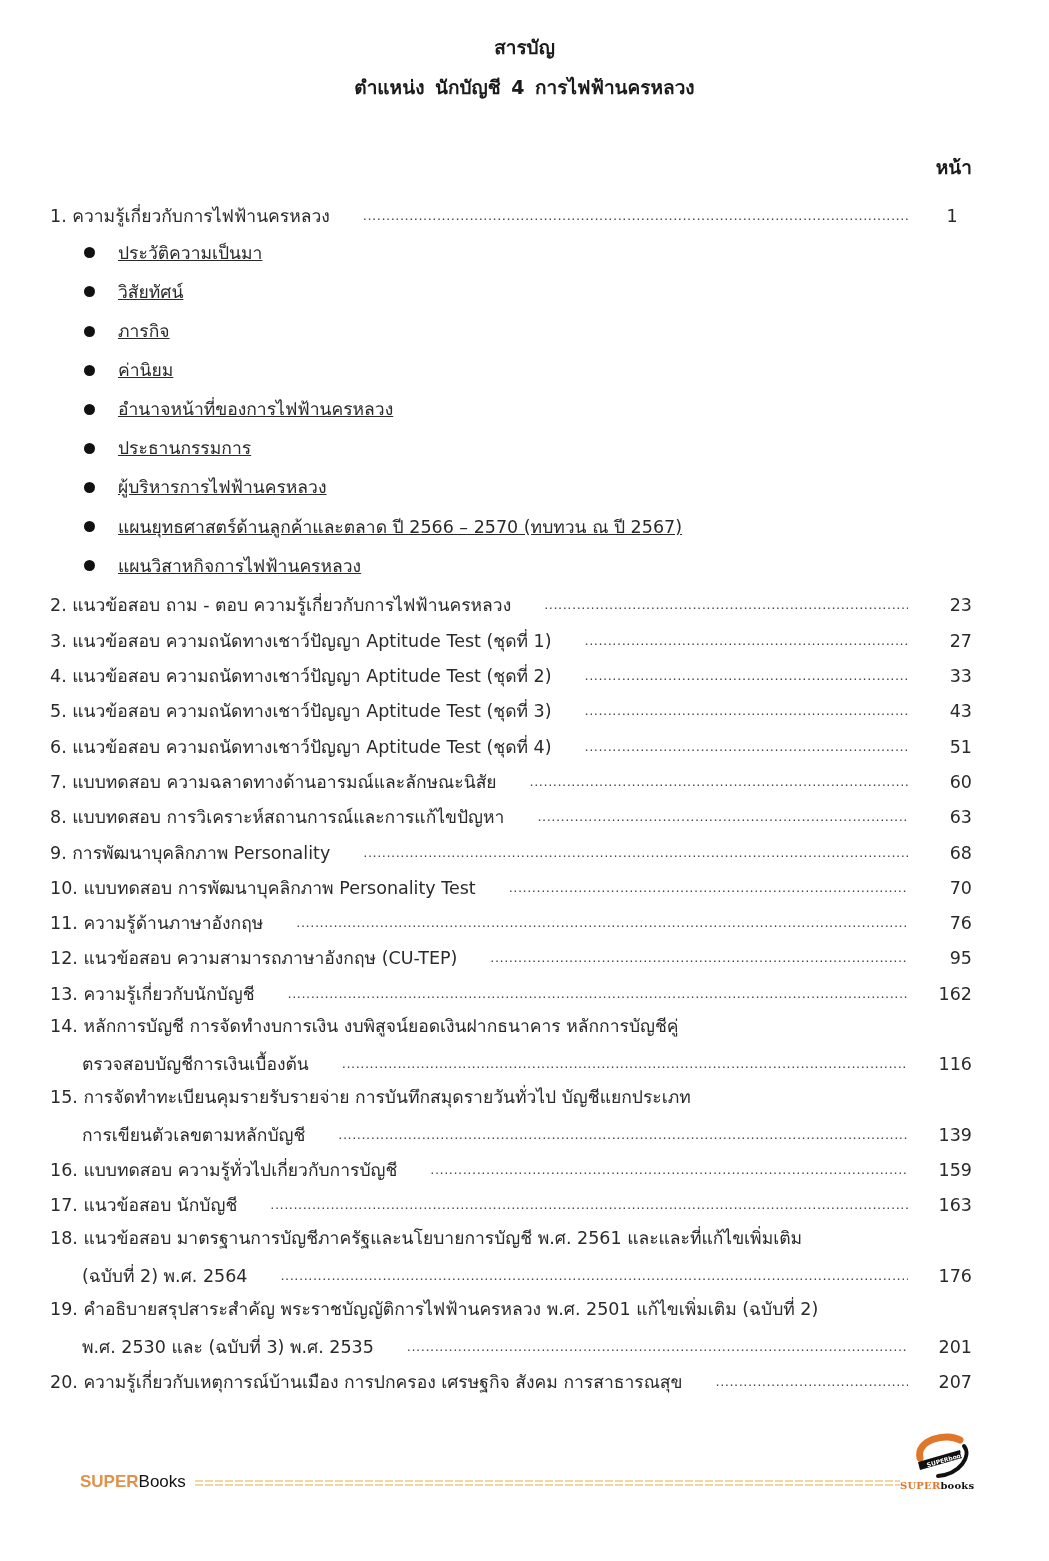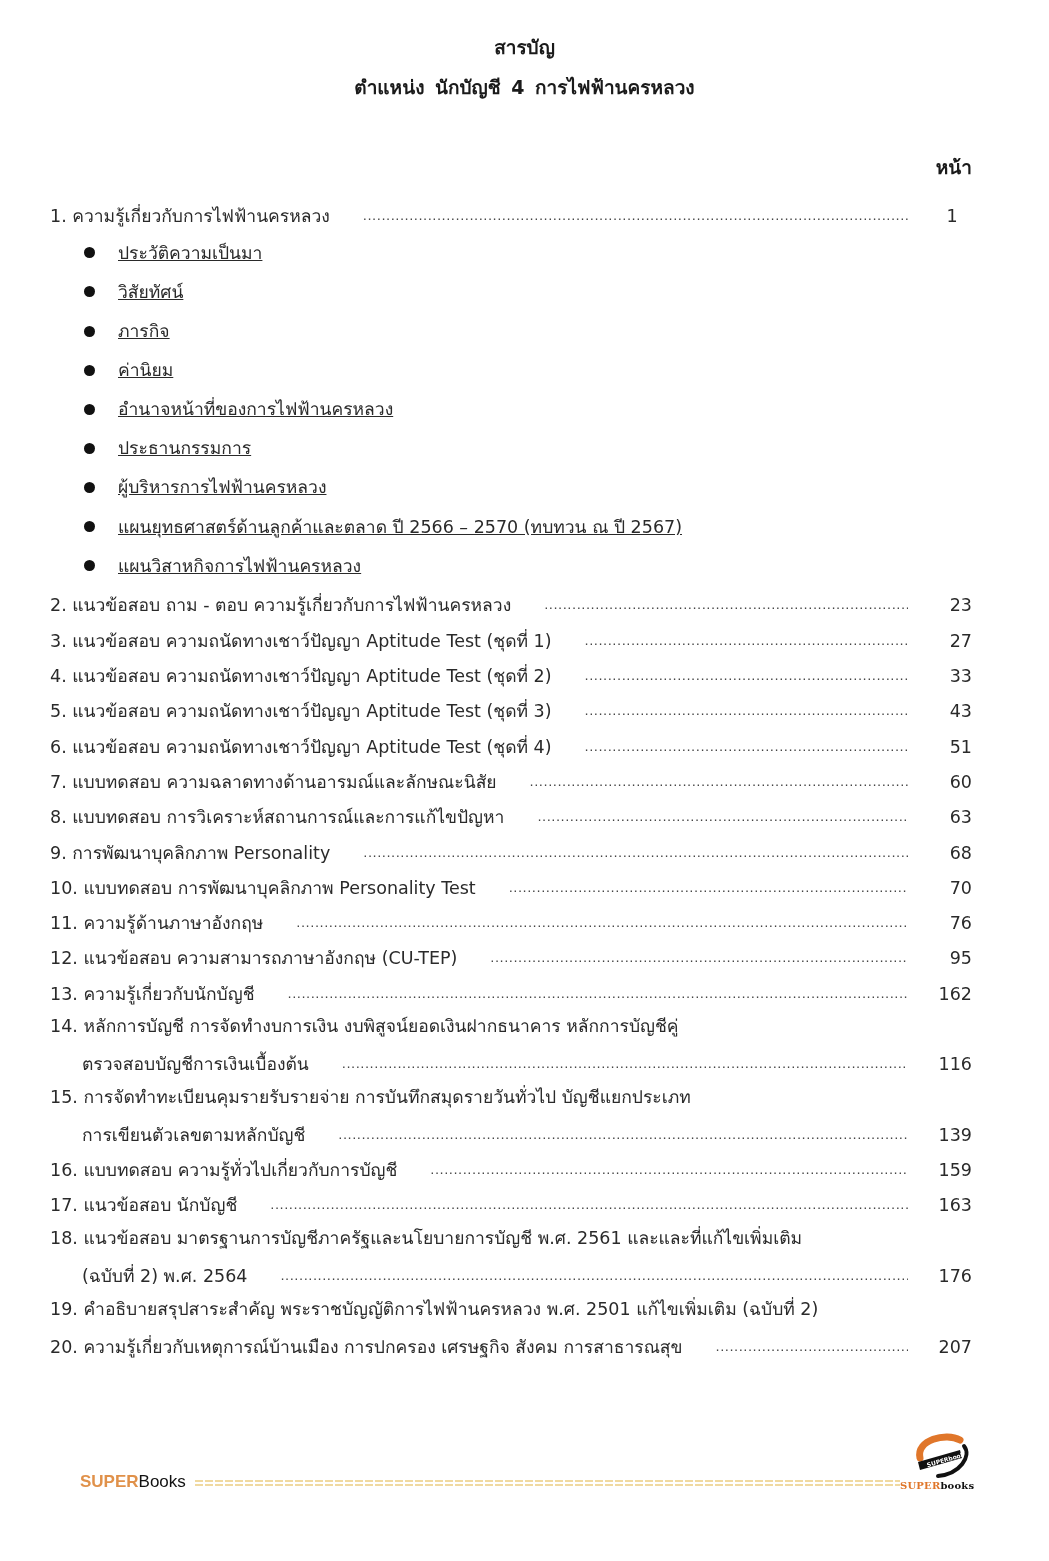--- a/index.html
+++ b/index.html
@@ -349,20 +349,27 @@
   <div class="toc-row">
       <span class="label" style="padding-left:32px">(ฉบับที่ 2) พ.ศ. 2564</span>
       <span class="leader-wrap">
         <span class="leader"></span>
       </span>
       <span class="page">176</span>
     </div>
 
   <div class="toc-cont">
       <span class="label">19. คำอธิบายสรุปสาระสำคัญ พระราชบัญญัติการไฟฟ้านครหลวง พ.ศ. 2501 แก้ไขเพิ่มเติม (ฉบับที่ 2)</span>
+    </div>
+  <div class="toc-row">
+      <span class="label" style="padding-left:32px">พ.ศ. 2530 และ (ฉบับที่ 3) พ.ศ. 2535</span>
+      <span class="leader-wrap">
+        <span class="leader"></span>
+      </span>
+      <span class="page">201</span>
     </div>
 
   <div class="toc-row">
       <span class="label">20. ความรู้เกี่ยวกับเหตุการณ์บ้านเมือง การปกครอง เศรษฐกิจ สังคม การสาธารณสุข</span>
       <span class="leader-wrap">
         <span class="leader"></span>
       </span>
       <span class="page">207</span>
     </div>
 </div>

